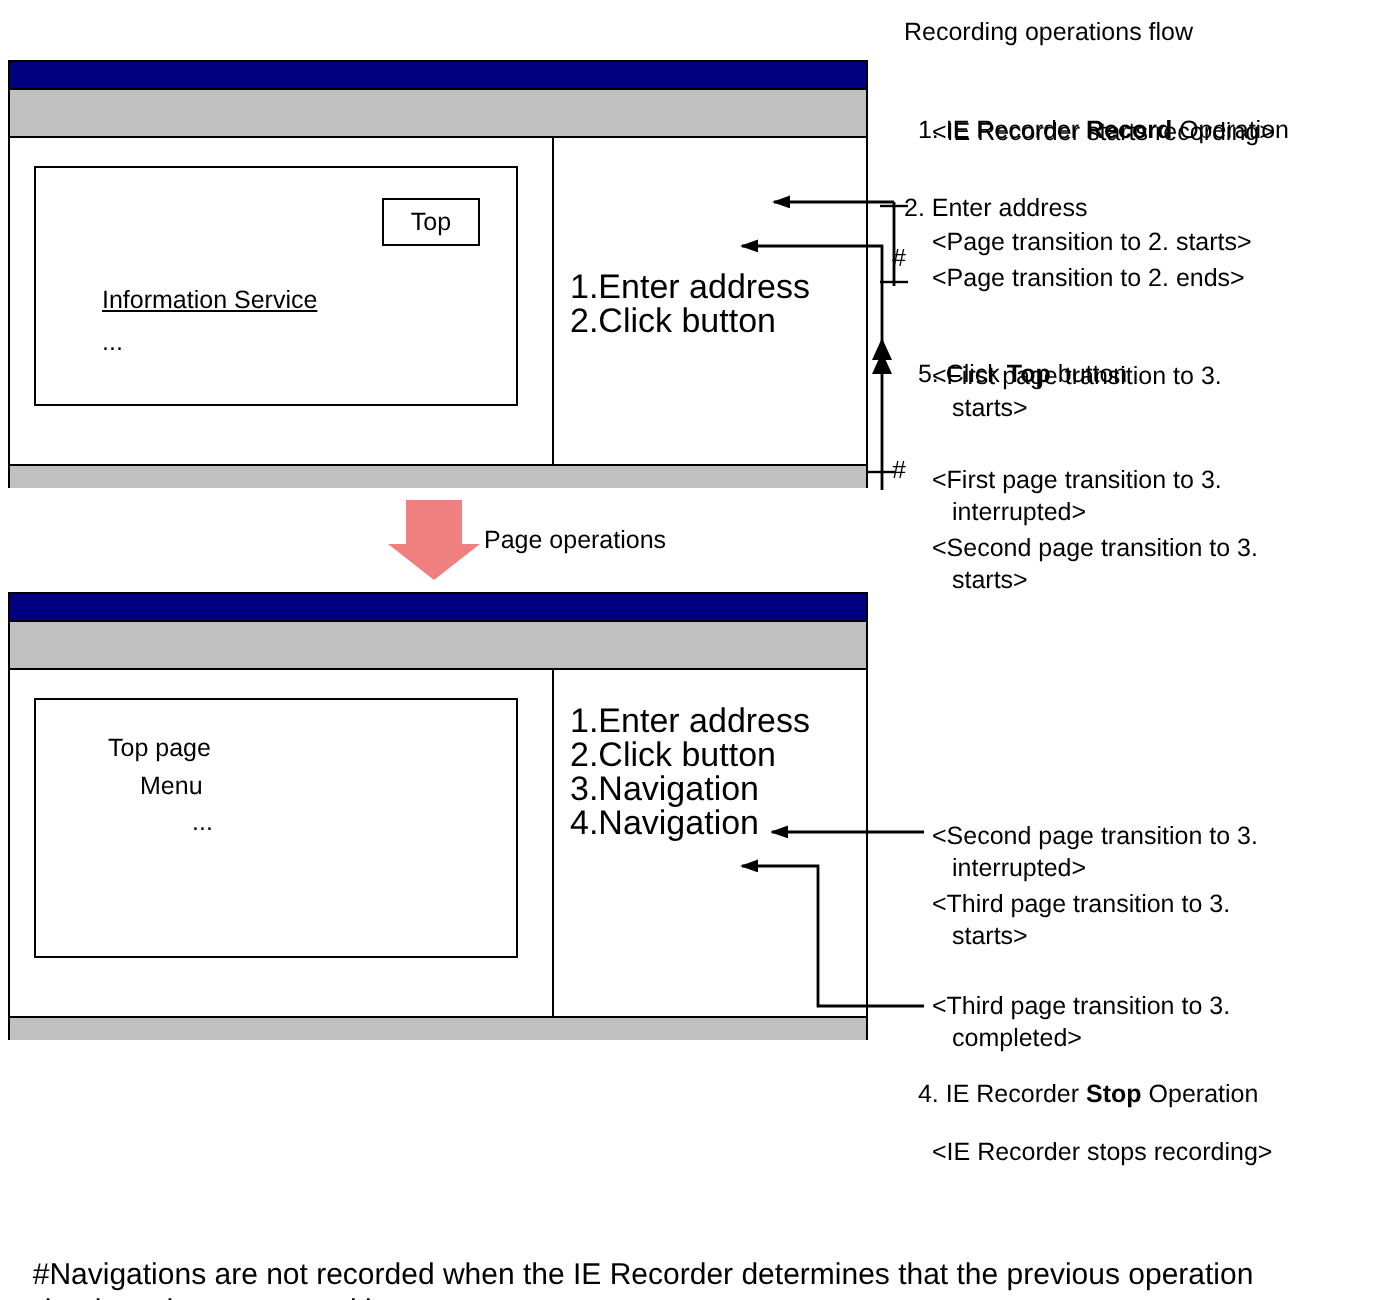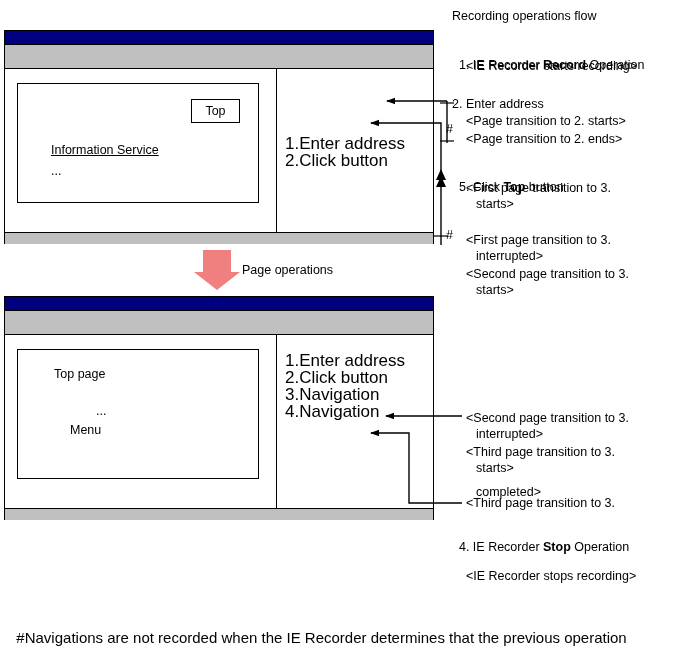--- a/index.html
+++ b/index.html
@@ -137,21 +137,21 @@
   <div class="statusbar"></div>
 </div>
 
 <div class="window" style="left:4px; top:296px; width:430px; height:224px;">
   <div class="titlebar"></div>
   <div class="toolbar"></div>
   <div class="client" style="height:173px;">
     <div class="pane-left" style="width:272px; height:173px;">
       <div class="page-box" style="left:12px; top:14px; width:242px; height:130px;">
         <div class="page-text" style="left:24px; top:16px;margin-left:12px;">Top page</div>
-        <div class="page-text" style="left:52px; top:35px;margin-top:37px;">Menu</div>
+        <div class="page-text" style="left:52px; top:35px;">Menu</div>
         <div class="page-text" style="left:78px; top:53px;">...</div>
       </div>
     </div>
     <div class="pane-right" style="position:relative; flex:1 1 auto;">
       <div class="steps" style="left:8px; top:17px;">1.Enter address
 2.Click button
 3.Navigation
 4.Navigation</div>
     </div>
   </div>
@@ -176,21 +176,21 @@
 <div class="note" style="left:476px; top:248px;">interrupted&gt;</div>
 <div class="note" style="left:466px; top:266px;">&lt;Second page transition to 3.</div>
 <div class="note" style="left:476px; top:282px;">starts&gt;</div>
 
 <div class="note" style="left:466px; top:410px;">&lt;Second page transition to 3.</div>
 <div class="note" style="left:476px; top:426px;">interrupted&gt;</div>
 <div class="note" style="left:466px; top:444px;">&lt;Third page transition to 3.</div>
 <div class="note" style="left:476px; top:460px;">starts&gt;</div>
 
 <div class="note" style="left:466px; top:495px;">&lt;Third page transition to 3.</div>
-<div class="note" style="left:476px; top:484px;">completed&gt;</div>
+<div class="note" style="left:476px; top:511px;">completed&gt;</div>
 
 <div class="note" style="left:452px; top:523px;">
   <span>4. IE Recorder </span><b>Stop</b><span> Operation</span>
 </div>
 <div class="note" style="left:466px; top:568px;">&lt;IE Recorder stops recording&gt;</div>
 
 <div class="hash" style="left:446px; top:122px;">#</div>
 <div class="hash" style="left:446px; top:228px;">#</div>
 
 <div class="note" style="left:242px; top:262px;">Page operations</div>

